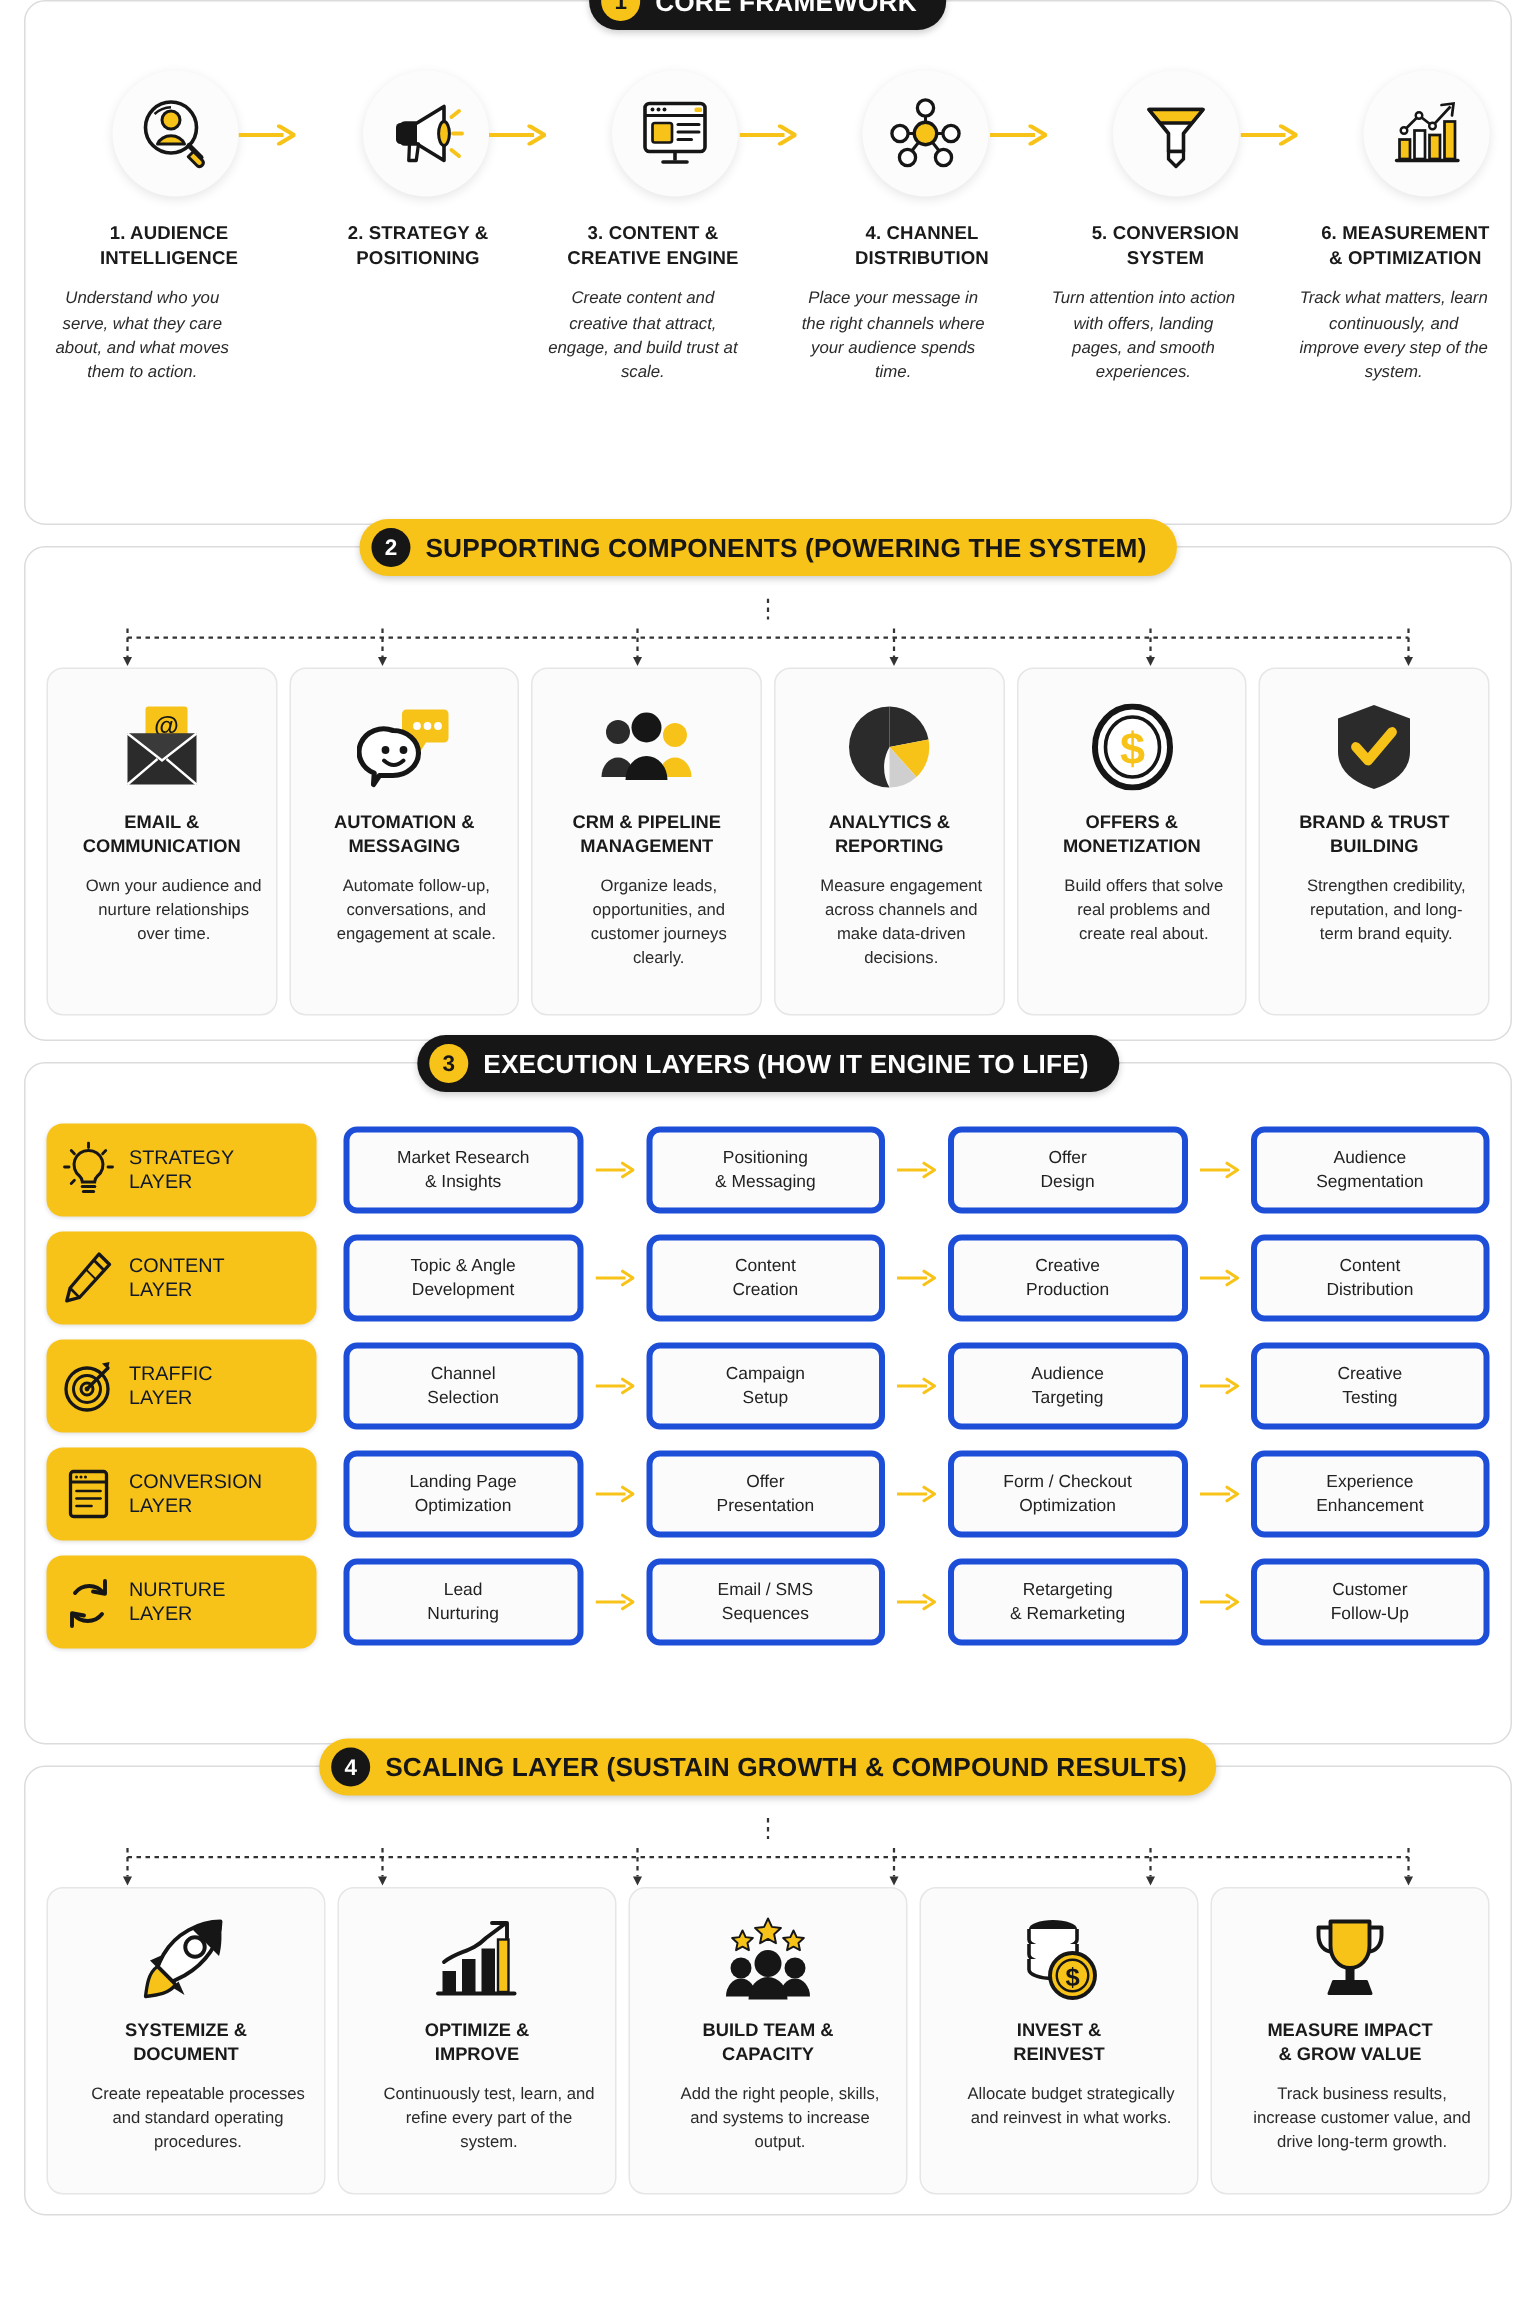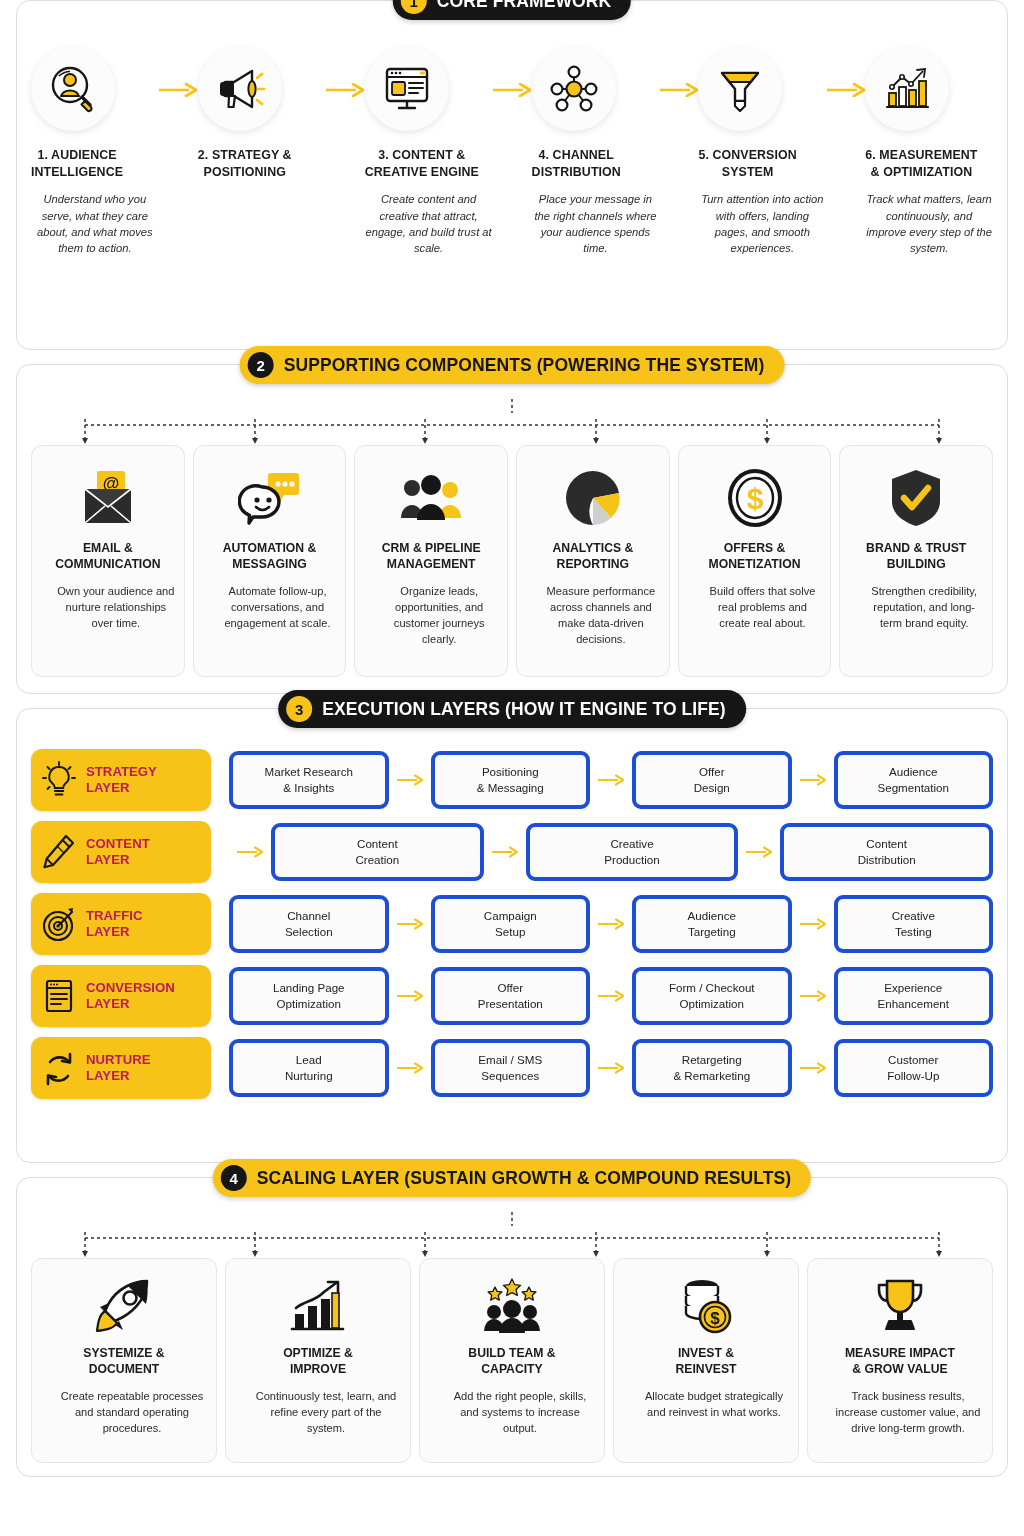--- a/index.html
+++ b/index.html
@@ -44,21 +44,21 @@
   .sec-num {
     width: 26px; height: 26px; border-radius: 50%;
     display: flex; align-items: center; justify-content: center;
     font-size: 15px; font-weight: 700; line-height: 1;
   }
   .sec-title { font-size: 17.5px; font-weight: 700; letter-spacing: .1px; }
 
   
   #sec1 { height: 350px; padding: 46px 14px 10px; }
   .core-row { display: flex; align-items: flex-start; justify-content: space-between; }
-  .core-step { width: 137px; display: flex; flex-direction: column; align-items: flex-start; }
+  .core-step { width: 137px; display: flex; flex-direction: column; align-items: flex-end; }
   .core-bubble {
     width: 84px; height: 84px; border-radius: 50%;
     background: #fcfcfc;
     box-shadow: 0 2px 7px rgba(0,0,0,.10);
     display: flex; align-items: center; justify-content: center;
     margin-bottom: 16px;
   }
   .core-name {
     font-size: 12.4px; font-weight: 700; text-align: center;
     line-height: 1.35; margin-bottom: 11px; letter-spacing: .1px;
@@ -94,21 +94,21 @@
   #sec3 { height: 455px; padding: 40px 14px 14px; }
   .layer-row { display: flex; align-items: center; margin-bottom: 10px; }
   .layer-row:last-child { margin-bottom: 0; }
   .layer-pill {
     width: 180px; height: 62px; flex: 0 0 180px;
     background: #F8C318; border-radius: 11px;
     display: flex; align-items: center; gap: 9px;
     padding: 0 10px;
     box-shadow: 0 1px 3px rgba(0,0,0,.13);
   }
-  .layer-pill-label { font-size: 13.2px; font-weight: 700; line-height: 1.25; color: #be185d; }
+  .layer-pill-label { font-size: 13.2px; font-weight: 400; line-height: 1.25; color: #0f172a; }
   .layer-steps { flex: 1; display: flex; align-items: center; margin-left: 18px; }
   .step-chip {
     flex: 1 1 0;
     min-height: 58px;
     border: 4px solid #1d4ed8; border-radius: 9px;
     background: #fbfbfb;
     display: flex; align-items: center; justify-content: center;
     text-align: center;
     font-size: 11.6px; line-height: 1.4; color: #222;
     padding: 6px 5px;
@@ -384,21 +384,21 @@
             <path d="M30 29 L30 2 A27 27 0 0 0 30 56 A27 27 0 0 1 30 29 z" fill="#2b2b2b"></path>
             <path d="M30 29 L30 2 A27 27 0 0 1 56 24 z" fill="#2b2b2b"></path>
             <path d="M30 29 L56 24 A27 27 0 0 1 48 49 z" fill="#F8C318"></path>
             <path d="M30 29 L48 49 A27 27 0 0 1 30 56 z" fill="#cfcfcf"></path>
           </svg>
         </div>
         <div class="card-title">
           <span>ANALYTICS &amp;</span><br>
           <span>REPORTING</span>
         </div>
-        <div class="card-desc">Measure performance across channels and make data-driven decisions.</div>
+        <div class="card-desc">Measure engagement across channels and make data-driven decisions.</div>
       </div>
 
       <div class="card">
         <div class="card-icon">
           <svg width="58" height="58" viewBox="0 0 58 58">
             <ellipse cx="29" cy="29" rx="25" ry="27" fill="#fff" stroke="#161616" stroke-width="4"></ellipse>
             <ellipse cx="29" cy="29" rx="18" ry="20" fill="#fff" stroke="#161616" stroke-width="2.4"></ellipse>
             <text x="29" y="40" font-size="30" font-weight="700" fill="#F8C318" text-anchor="middle" font-family="Liberation Sans, sans-serif">$</text>
           </svg>
         </div>
@@ -489,20 +489,22 @@
           <line x1="21.5" y1="7" x2="28.5" y2="14" stroke="#161616" stroke-width="2"></line>
           <line x1="5.7" y1="25.7" x2="12.5" y2="32.6" stroke="#161616" stroke-width="1.8"></line>
           <line x1="16" y1="13" x2="23" y2="20" stroke="#161616" stroke-width="1.2"></line>
         </svg>
         <div class="layer-pill-label">
           <span>CONTENT</span><br>
           <span>LAYER</span>
         </div>
       </div>
       <div class="layer-steps">
+        <div class="step-chip" style="white-space:pre-line">Topic &amp; Angle
+Development</div>
         <div class="step-arrow">
             <svg width="26" height="12" viewBox="0 0 26 12">
               <line x1="0" y1="6" x2="20" y2="6" stroke="#F8C318" stroke-width="2"></line>
               <path d="M18 1.5 L25 6 L18 10.5" fill="none" stroke="#F8C318" stroke-width="2.1" stroke-linecap="round" stroke-linejoin="round"></path>
             </svg>
           </div>
         <div class="step-chip" style="white-space:pre-line">Content
 Creation</div>
         <div class="step-arrow">
             <svg width="26" height="12" viewBox="0 0 26 12">

